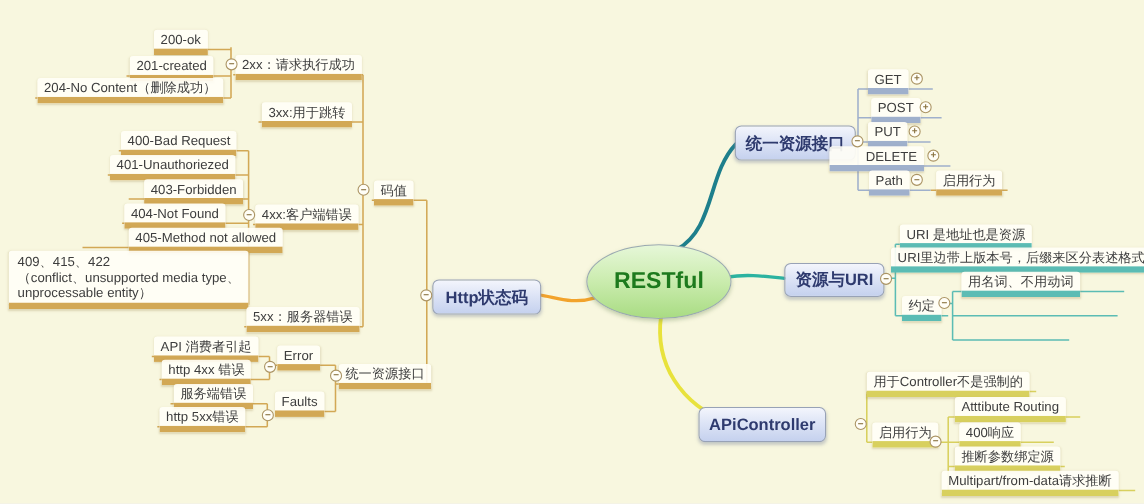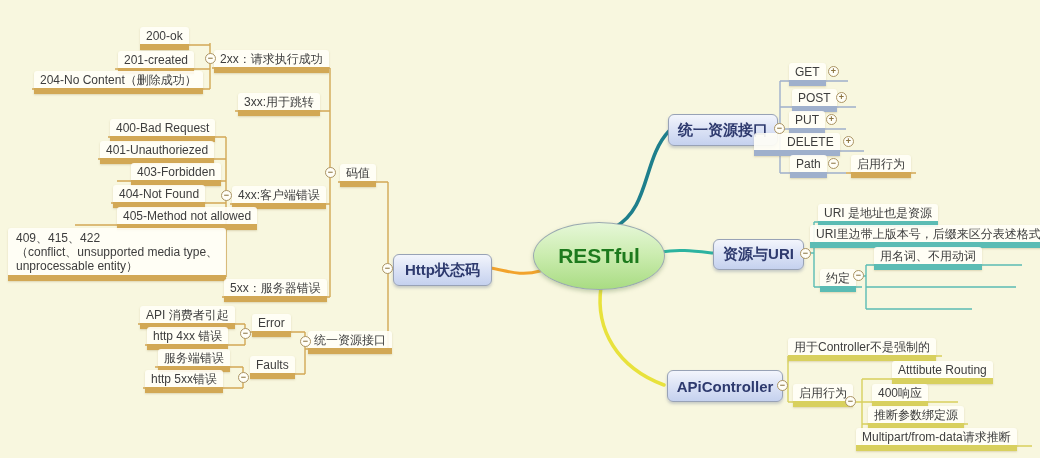--- a/index.html
+++ b/index.html
@@ -50,21 +50,21 @@
     <g stroke="#d8d05e" stroke-width="1.4" fill="none">
       <path d="M783,385 H788 M788,356 V402 M788,356 H942 M788,402 H845 M850,402 H862 M862,379 V446 M862,379 H982 M862,402 H958 M862,424 H968 M862,446 H1032"></path>
     </g>
   </svg>
 
   <div class="root" style="left:533px;top:222px;width:130px;height:66px;">RESTful</div>
 
   <div class="topic" style="left:393px;top:254px;width:97px;height:30px;">Http状态码</div>
   <div class="topic" style="left:713px;top:239px;width:89px;height:29px;">资源与URI</div>
   <div class="topic" style="left:668px;top:114px;width:108px;height:30px;">统一资源接口</div>
-  <div class="topic" style="left:667px;top:370px;width:114px;height:30px;">APiController</div>
+  <div class="topic" style="left:635px;top:370px;width:114px;height:30px;">APiController</div>
 
   <div class="leaf tan" style="left:140px;top:27px;">200-ok</div>
   <div class="leaf tan" style="left:118px;top:51px;">201-created</div>
   <div class="leaf tan" style="left:34px;top:71px;">204-No Content（删除成功）</div>
   <div class="leaf tan" style="left:214px;top:50px;">2xx：请求执行成功</div>
   <div class="leaf tan" style="left:238px;top:93px;">3xx:用于跳转</div>
   <div class="leaf tan" style="left:110px;top:119px;">400-Bad Request</div>
   <div class="leaf tan" style="left:100px;top:141px;">401-Unauthoriezed</div>
   <div class="leaf tan" style="left:119px;top:163px;margin-left:12px;">403-Forbidden</div>
   <div class="leaf tan" style="left:113px;top:185px;">404-Not Found</div>
@@ -90,21 +90,21 @@
   <div class="leaf blu" style="left:754px;top:133px;padding-left:33px;">DELETE</div>
   <div class="leaf blu" style="left:790px;top:155px;">Path</div>
   <div class="leaf tan" style="left:851px;top:155px;">启用行为</div>
 
   <div class="leaf tea" style="left:818px;top:204px;">URI 是地址也是资源</div>
   <div class="leaf tea" style="left:810px;top:225px;">URI里边带上版本号，后缀来区分表述格式</div>
   <div class="leaf tea" style="left:874px;top:247px;">用名词、不用动词</div>
   <div class="leaf tea" style="left:820px;top:269px;">约定</div>
 
   <div class="leaf yel" style="left:788px;top:338px;">用于Controller不是强制的</div>
-  <div class="leaf yel" style="left:892px;top:361px;">Atttibute Routing</div>
+  <div class="leaf yel" style="left:868px;top:361px;">Atttibute Routing</div>
   <div class="leaf yel" style="left:793px;top:384px;">启用行为</div>
   <div class="leaf yel" style="left:872px;top:384px;">400响应</div>
   <div class="leaf yel" style="left:868px;top:406px;">推断参数绑定源</div>
   <div class="leaf yel" style="left:856px;top:428px;">Multipart/from-data请求推断</div>
 
   <div class="nicon" style="left:205px;top:53px;">−</div>
   <div class="nicon" style="left:221px;top:190px;">−</div>
   <div class="nicon" style="left:325px;top:167px;">−</div>
   <div class="nicon" style="left:240px;top:328px;">−</div>
   <div class="nicon" style="left:238px;top:372px;">−</div>

